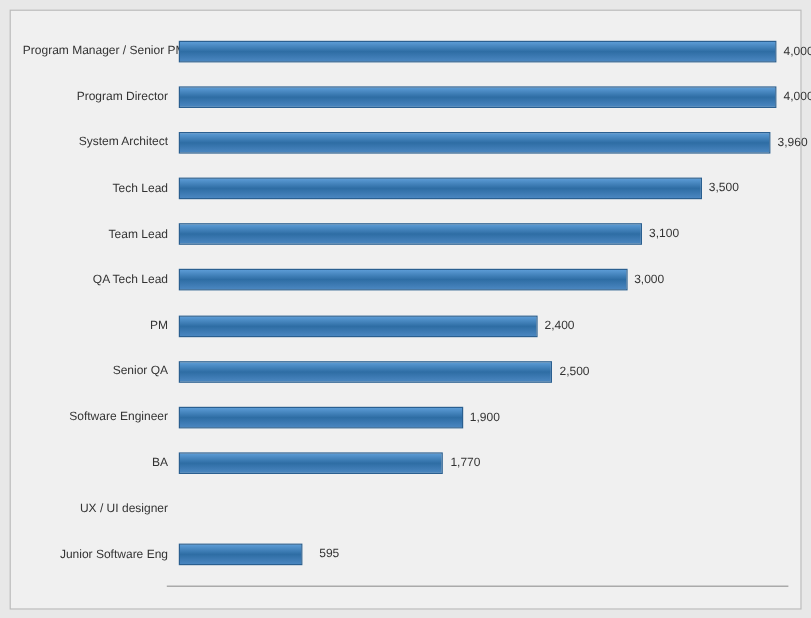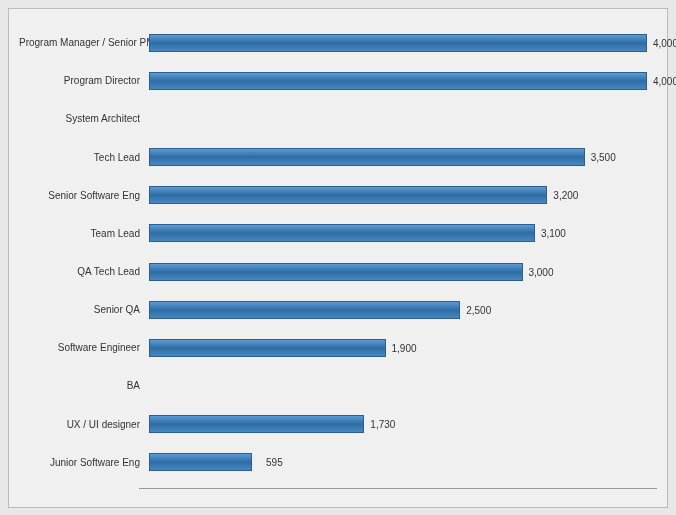--- a/index.html
+++ b/index.html
@@ -97,50 +97,55 @@
       <div class="bar-row">
         <div class="bar-label">Program Director</div>
         <div class="bar-track">
           <div class="bar" style="width: 100%;">
             <span class="bar-value">4,000</span>
           </div>
         </div>
       </div>
       <div class="bar-row">
         <div class="bar-label">System Architect</div>
+        <div class="bar-track">
+          <div class="bar" style="width: 99%;">
+            <span class="bar-value">3,960</span>
+          </div>
+        </div>
       </div>
       <div class="bar-row">
         <div class="bar-label">Tech Lead</div>
         <div class="bar-track">
           <div class="bar" style="width: 87.5%;">
             <span class="bar-value">3,500</span>
-          </div>
-        </div>
-      </div>
-      <div class="bar-row">
-        <div class="bar-label">Senior Software Eng</div>
-        <div class="bar-track">
-          <div class="bar" style="width: 80%;">
-            <span class="bar-value">3,200</span>
           </div>
         </div>
       </div>
       <div class="bar-row">
         <div class="bar-label">Team Lead</div>
         <div class="bar-track">
           <div class="bar" style="width: 77.5%;">
             <span class="bar-value">3,100</span>
           </div>
         </div>
       </div>
       <div class="bar-row">
         <div class="bar-label">QA Tech Lead</div>
         <div class="bar-track">
           <div class="bar" style="width: 75%;">
             <span class="bar-value">3,000</span>
+          </div>
+        </div>
+      </div>
+      <div class="bar-row">
+        <div class="bar-label">PM</div>
+        <div class="bar-track">
+          <div class="bar" style="width: 60%;">
+            <span class="bar-value">2,400</span>
           </div>
         </div>
       </div>
       <div class="bar-row">
         <div class="bar-label">Senior QA</div>
         <div class="bar-track">
           <div class="bar" style="width: 62.5%;">
             <span class="bar-value">2,500</span>
           </div>
         </div>
@@ -148,28 +153,28 @@
       <div class="bar-row">
         <div class="bar-label">Software Engineer</div>
         <div class="bar-track">
           <div class="bar" style="width: 47.5%;">
             <span class="bar-value">1,900</span>
           </div>
         </div>
       </div>
       <div class="bar-row">
         <div class="bar-label">BA</div>
+        <div class="bar-track">
+          <div class="bar" style="width: 44.25%;">
+            <span class="bar-value">1,770</span>
+          </div>
+        </div>
       </div>
       <div class="bar-row">
         <div class="bar-label">UX / UI designer</div>
-        <div class="bar-track">
-          <div class="bar" style="width: 43.25%;">
-            <span class="bar-value">1,730</span>
-          </div>
-        </div>
       </div>
       <div class="bar-row">
         <div class="bar-label">Junior Software Eng</div>
         <div class="bar-track">
           <div class="bar" style="width: 20.625%;">
             <span class="bar-value">595</span>
           </div>
         </div>
       </div>
     </div>

